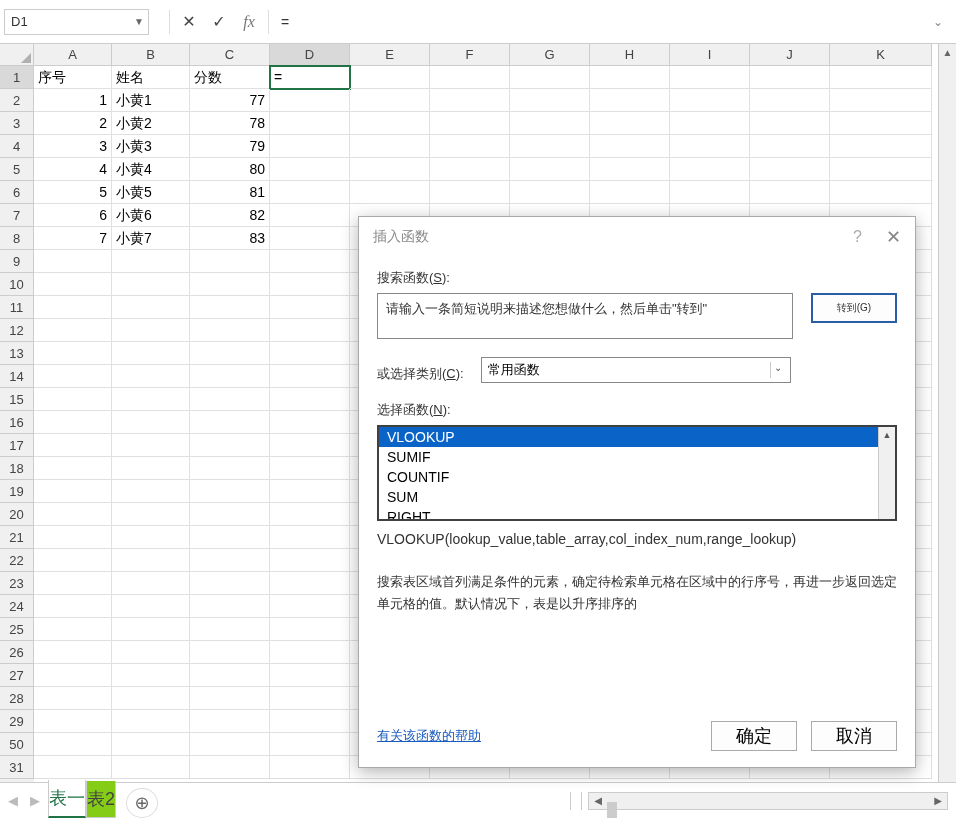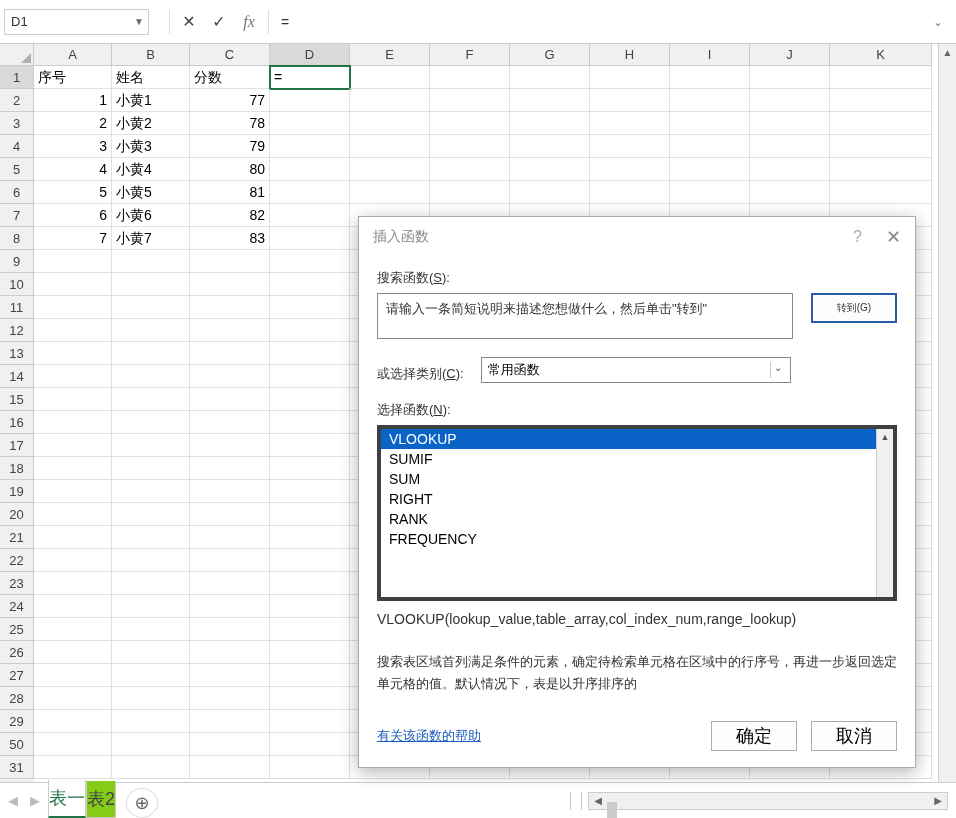--- a/index.html
+++ b/index.html
@@ -59,21 +59,21 @@
 .dlg-body { padding: 12px 18px; }
 .dlg-label { font-size: 13px; color: #333; margin-bottom: 6px; }
 .dlg-label u { text-decoration: underline; }
 .search-row { display: flex; gap: 18px; margin-bottom: 18px; }
 .search-input { flex: 1; height: 46px; border: 1px solid #888; padding: 6px 8px; font-size: 13px; color: #333; }
 .goto-btn { width: 86px; height: 30px; border: 2px solid #2a5ca8; background: #fdfdfd; font-size: 10px; color: #333; align-self: flex-start; }
 .cat-row { display: flex; align-items: flex-end; gap: 17px; margin-bottom: 18px; }
 .cat-select { width: 310px; height: 26px; border: 1px solid #888; padding: 0 6px; font-size: 13px; background: #fff; position: relative; }
 .cat-select-val { line-height: 24px; }
 .cat-select-arrow { position: absolute; right: 4px; top: 4px; width: 16px; height: 16px; text-align: center; font-size: 10px; color: #555; border-left: 1px solid #ccc; }
-.func-list { border: 4px solid #404040; height: 176px; overflow: hidden; margin-bottom: 10px; position: relative; }
+.func-list { border: 2px solid #404040; height: 96px; overflow: hidden; margin-bottom: 10px; position: relative; }
 .func-item { padding: 2px 8px; font-size: 14px; color: #000; }
 .func-item.selected { background: #0a64c8; color: #fff; }
 .func-scroll { position: absolute; right: 0; top: 0; bottom: 0; width: 17px; background: #f0f0f0; border-left: 1px solid #ccc; }
 .func-scroll-btn { height: 17px; text-align: center; font-size: 9px; color: #555; line-height: 17px; }
 .func-sig { font-size: 14px; color: #333; margin-bottom: 6px; }
 .func-desc { font-size: 13px; color: #333; line-height: 1.7; margin-top: 24px; }
 .dlg-footer { position: absolute; bottom: 16px; left: 18px; right: 18px; display: flex; align-items: center; }
 .help-link { color: #1a5bbf; font-size: 13px; text-decoration: underline; }
 .dlg-btns { margin-left: auto; display: flex; gap: 14px; }
 .dlg-btn { width: 86px; height: 30px; border: 1px solid #aaa; background: #fdfdfd; font-size: 18px; }
@@ -608,20 +608,21 @@
         <div class="cat-select-arrow">⌄</div>
       </div>
     </div>
     <div class="dlg-label">
       <span>选择函数(</span><u>N</u><span>):</span>
     </div>
     <div class="func-list">
       <div id="func-items">
           <div class="func-item selected">VLOOKUP</div>
           <div class="func-item">SUMIF</div>
+          <div class="func-item">COUNTIF</div>
           <div class="func-item">SUM</div>
           <div class="func-item">RIGHT</div>
           <div class="func-item">RANK</div>
           <div class="func-item">FREQUENCY</div>
         </div>
       <div class="func-scroll">
         <div class="func-scroll-btn">▲</div>
       </div>
     </div>
     <div class="func-sig">VLOOKUP(lookup_value,table_array,col_index_num,range_lookup)</div>

